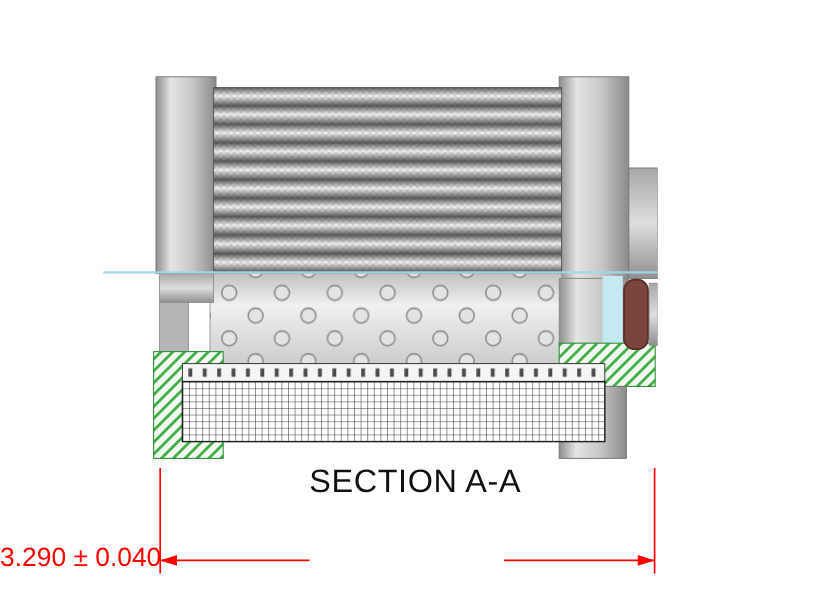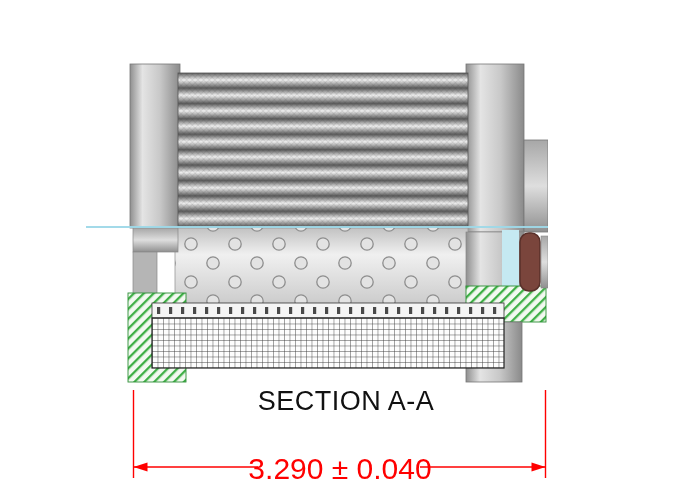--- a/index.html
+++ b/index.html
@@ -13,22 +13,21 @@
   .drawing-svg{position:absolute;left:0;top:0;}
   .section-label{
     position:absolute;left:0;top:386px;width:692px;
     text-align:center;
     font-size:27px;font-weight:500;letter-spacing:0.5px;
     color:#111111;
     user-select:none;
   }
   .dim-text{
     position:absolute;left:0;top:452px;width:680px;
-    text-align:center;
-    font-size:30px;font-weight:400;
+    font-size:22px;font-weight:400;
     color:#ff0000;
     user-select:none;
   }
 </style>
 </head>
 <body>
 
 <div class="canvas">
 
   <svg class="drawing-svg" width="692" height="500" viewBox="0 0 692 500">

